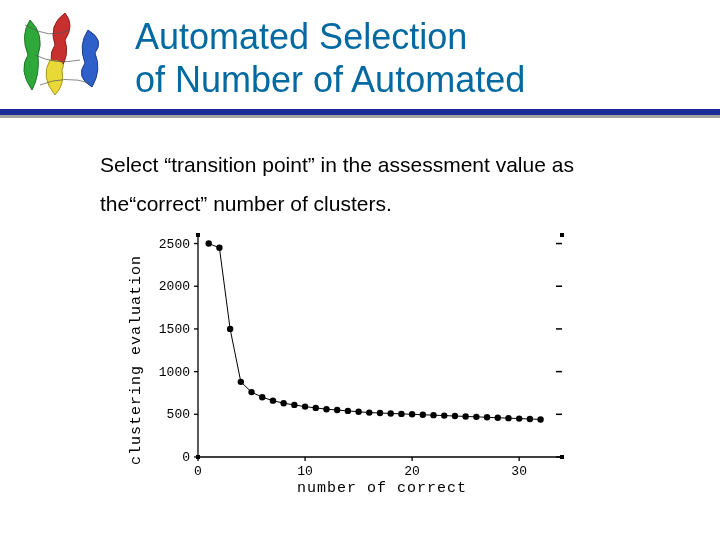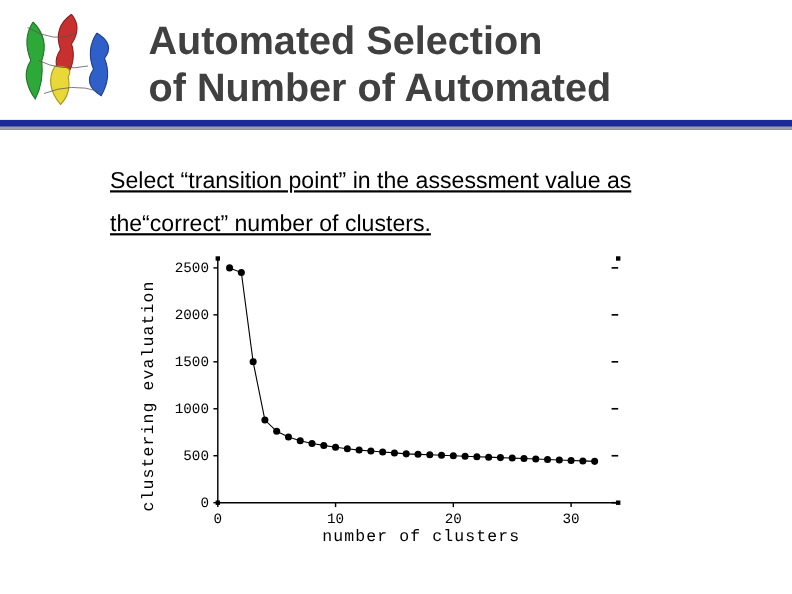--- a/index.html
+++ b/index.html
@@ -11,22 +11,22 @@
     font-family: Arial, Helvetica, sans-serif;
     overflow: hidden;
     position: relative;
   }
   .header {
     position: relative;
     padding-top: 15px;
   }
   .title-block {
     font-size: 36px;
-    font-weight: bold;
-    color: #404040;
+    font-weight: normal;
+    color: #0369a1;
     line-height: 1.2;
     margin-left: 135px;
   }
   .rule {
     margin-top: 8px;
     height: 6px;
     background: #1a2a96;
     border-bottom: 3px solid #a0a0a0;
     width: 100%;
   }
@@ -35,21 +35,20 @@
     left: 10px;
     top: 5px;
     width: 110px;
     height: 100px;
   }
   .body-text {
     margin: 28px 60px 0 100px;
     font-size: 21px;
     line-height: 1.85;
     color: #000;
-    text-decoration: underline;
   }
   .chart-wrap {
     position: absolute;
     left: 150px;
     top: 225px;
     width: 430px;
     height: 270px;
   }
   svg.chart {
     position: absolute;
@@ -159,14 +158,14 @@
       <circle cx="304.94117647058823" cy="191.01538461538462" r="3.2" fill="#000"></circle>
       <circle cx="315.64705882352945" cy="191.44230769230768" r="3.2" fill="#000"></circle>
       <circle cx="326.35294117647055" cy="191.86923076923077" r="3.2" fill="#000"></circle>
       <circle cx="337.05882352941177" cy="192.29615384615386" r="3.2" fill="#000"></circle>
       <circle cx="347.7647058823529" cy="192.72307692307692" r="3.2" fill="#000"></circle>
       <circle cx="358.4705882352941" cy="193.15" r="3.2" fill="#000"></circle>
       <circle cx="369.1764705882353" cy="193.5769230769231" r="3.2" fill="#000"></circle>
       <circle cx="379.88235294117646" cy="194.00384615384615" r="3.2" fill="#000"></circle>
       <circle cx="390.5882352941176" cy="194.43076923076922" r="3.2" fill="#000"></circle>
     </svg>
-  <div class="xlabel">number of clusters</div>
+  <div class="xlabel">number of correct</div>
 </div>
 
 </body></html>

